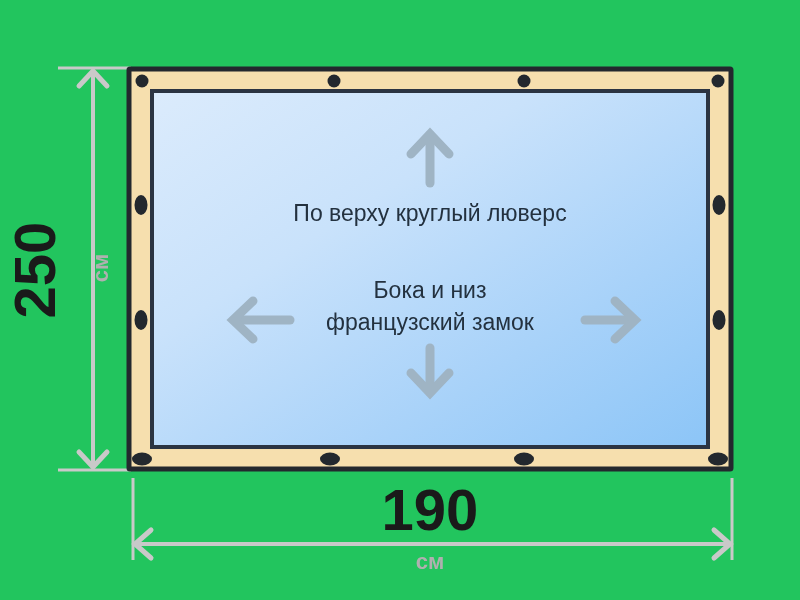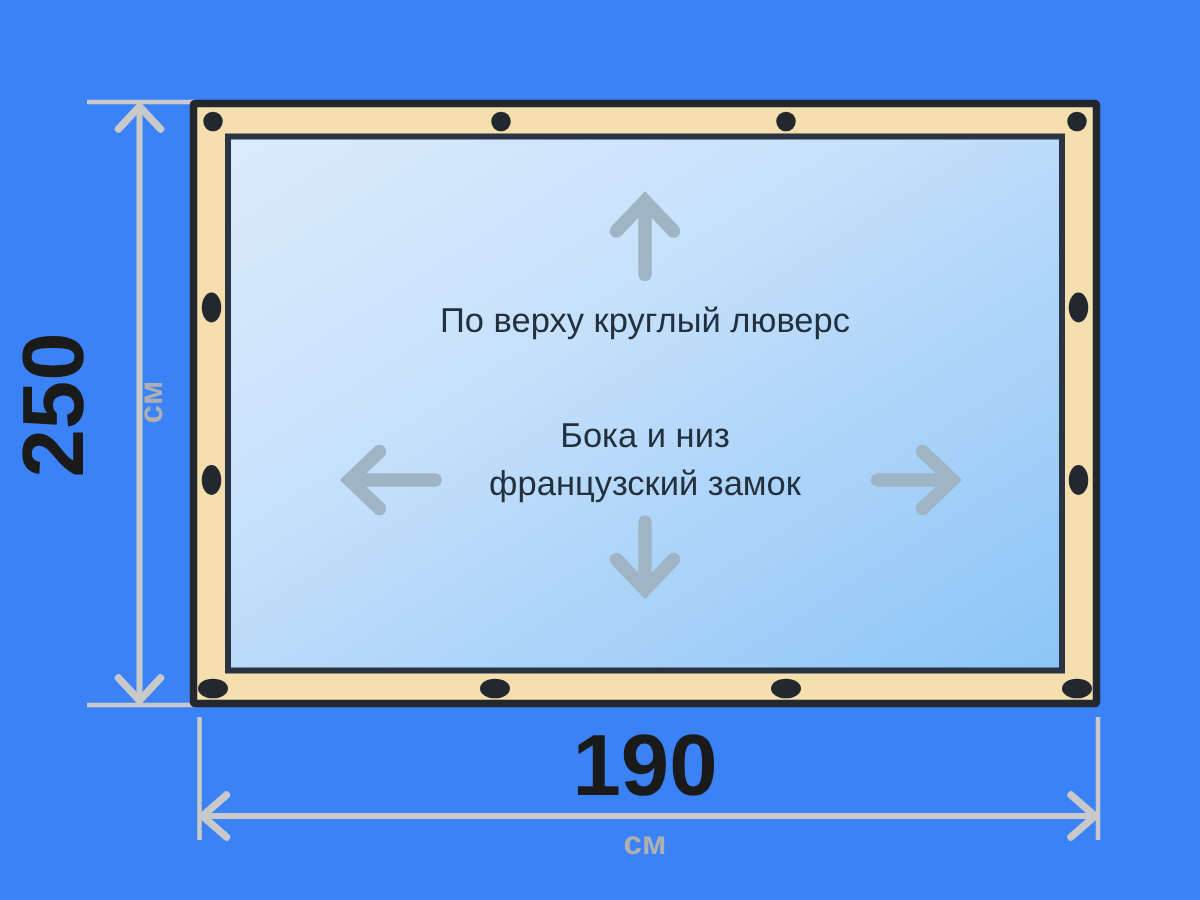--- a/index.html
+++ b/index.html
@@ -10,21 +10,21 @@
   body {
     width: 800px;
     height: 600px;
     font-family: "Liberation Sans", sans-serif;
     overflow: hidden;
   }
   #stage {
     position: relative;
     width: 800px;
     height: 600px;
-    background: #3b82f6;
+    background: #22c55e;
     text-align: right;
   }
   #diagram-svg {
     position: absolute;
     left: 0;
     top: 0;
     display: block;
   }
   .dim-value {
     font-family: "Liberation Sans", sans-serif;

